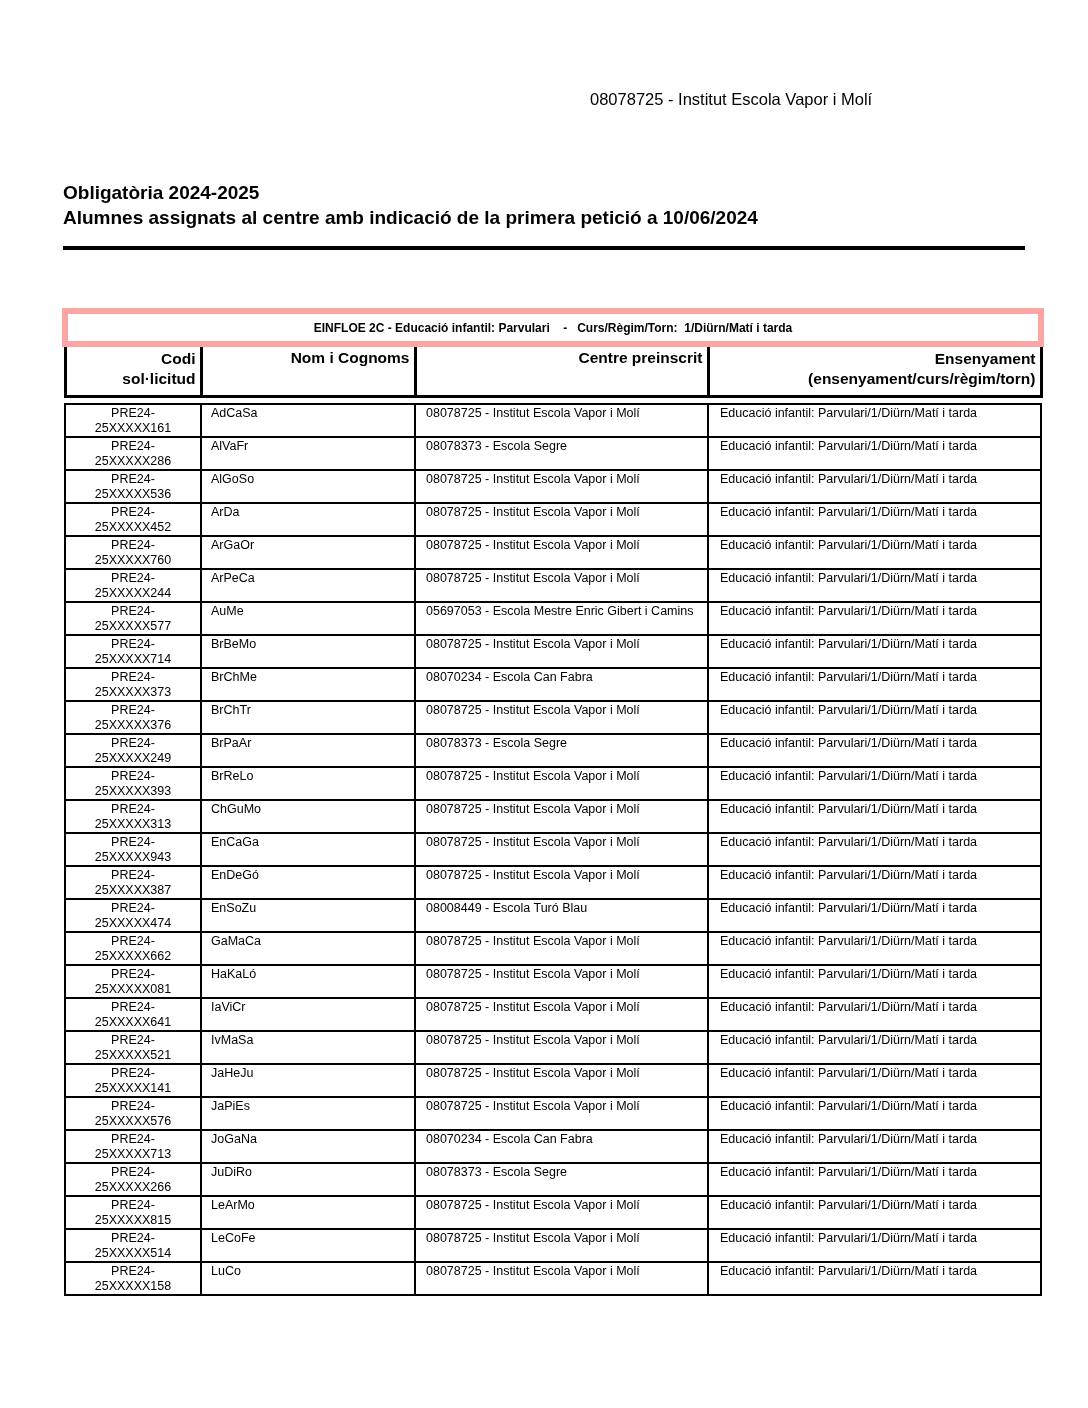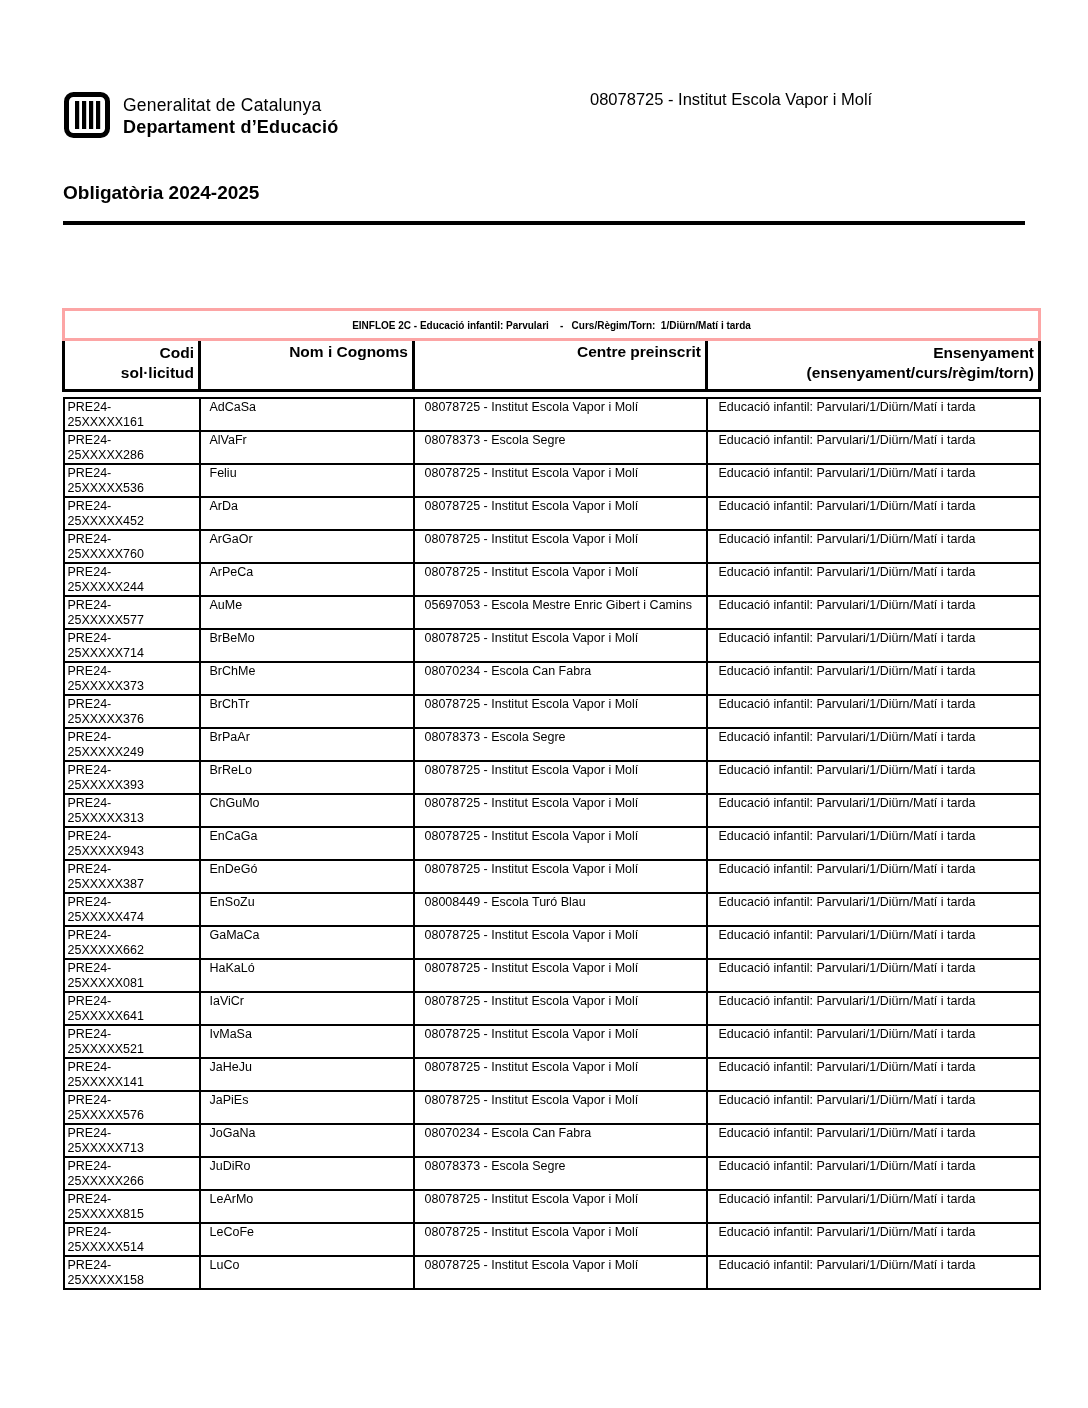--- a/index.html
+++ b/index.html
@@ -34,71 +34,57 @@
   .doc-table col.col-codi{width:136px;}
   .doc-table col.col-nom{width:214px;}
   .doc-table col.col-centre{width:293px;}
   .doc-table col.col-ens{width:333px;}
   .doc-table td,.doc-table th{
     border:2px solid #000;
     vertical-align:top;
     overflow:hidden;
   }
   .doc-table .group-header-cell{
-    border:3px solid #fca5a5;
-    font-size:10px;font-weight:bold;text-align:center;
+    border:6px solid #fca5a5;
+    font-size:12px;font-weight:bold;text-align:center;
     height:24px;padding:2px 0 1px 0;vertical-align:middle;
     white-space:pre;
   }
   .doc-table th{
     border-width:3px;
     font-size:15.5px;font-weight:bold;
     height:44px;padding:2px 4px;
     text-align:right;
   }
   .doc-table th .th-l1{line-height:20px;}
   .doc-table th .th-l2{line-height:20px;font-weight:bold;}
   .doc-table th.th-codi{padding-left:8px;}
   .doc-table th.th-nom{padding-left:12px;}
   .doc-table th.th-centre,.doc-table th.th-ens{text-align:right;}
   .spacer-row td{border:none;height:5px;padding:0;}
   .doc-table tbody tr{height:32px;}
   .doc-table tbody td{font-size:12.5px;line-height:15px;padding:1px 3px 0 3px;}
-  td.c-codi{text-align:left;}
+  td.c-codi{text-align:center;}
   td.c-nom{padding-left:9px !important;border-radius:14px;}
   td.c-centre{padding-left:10px !important;}
   td.c-ens{padding-left:11px !important;margin-top:12px;}
 </style>
 </head>
 <body>
 
 <div class="page">
 
-  <div class="brand">
-    <span class="logo">
-      <svg width="46" height="46" viewBox="0 0 46 46" aria-hidden="true">
-        <rect x="2.5" y="2.5" width="41" height="41" rx="7" fill="#ffffff" stroke="#000000" stroke-width="5"></rect>
-        <rect x="11" y="9" width="4.2" height="28" fill="#000000"></rect>
-        <rect x="18" y="9" width="4.2" height="28" fill="#000000"></rect>
-        <rect x="25" y="9" width="4.2" height="28" fill="#000000"></rect>
-        <rect x="32" y="9" width="4.2" height="28" fill="#000000"></rect>
-      </svg>
-    </span>
-    <div class="brand-text">
-      <div class="brand-line1">Generalitat de Catalunya</div>
-      <div class="brand-line2">Departament d’Educació</div>
-    </div>
-  </div>
 
   <div class="addr">
     <div>08078725 - Institut Escola Vapor i Molí</div>
   </div>
 
   <div class="titles">
     <div class="title-line1">Obligatòria 2024-2025</div>
+    <div class="title-line2">Alumnes assignats al centre amb indicació de la primera petició a 10/06/2024</div>
   </div>
 
   <table class="doc-table">
     <colgroup>
       <col class="col-codi">
         <col class="col-nom">
         <col class="col-centre">
         <col class="col-ens">
     </colgroup>
     <thead>
@@ -143,21 +129,21 @@
       <td class="c-nom">AlVaFr</td>
       <td class="c-centre">08078373 - Escola Segre</td>
       <td class="c-ens">Educació infantil: Parvulari/1/Diürn/Matí i tarda</td>
     </tr>
 
     <tr>
       <td class="c-codi">
         <div>PRE24-</div>
         <div>25XXXXX536</div>
       </td>
-      <td class="c-nom">Feliu</td>
+      <td class="c-nom">AlGoSo</td>
       <td class="c-centre">08078725 - Institut Escola Vapor i Molí</td>
       <td class="c-ens">Educació infantil: Parvulari/1/Diürn/Matí i tarda</td>
     </tr>
 
     <tr>
       <td class="c-codi">
         <div>PRE24-</div>
         <div>25XXXXX452</div>
       </td>
       <td class="c-nom">ArDa</td>

